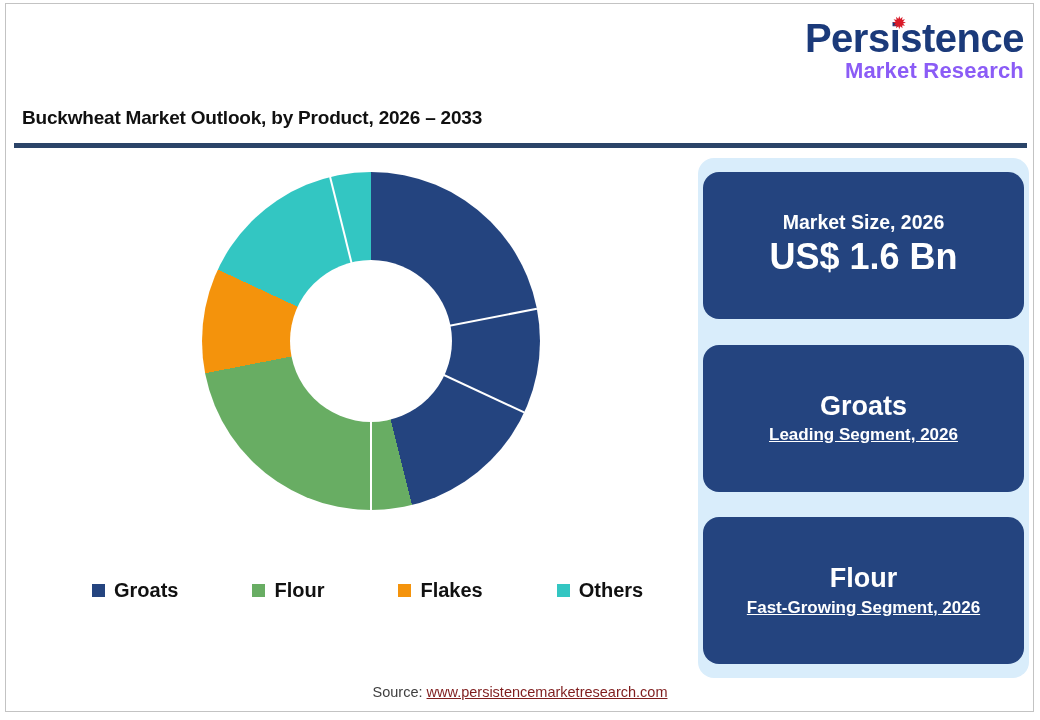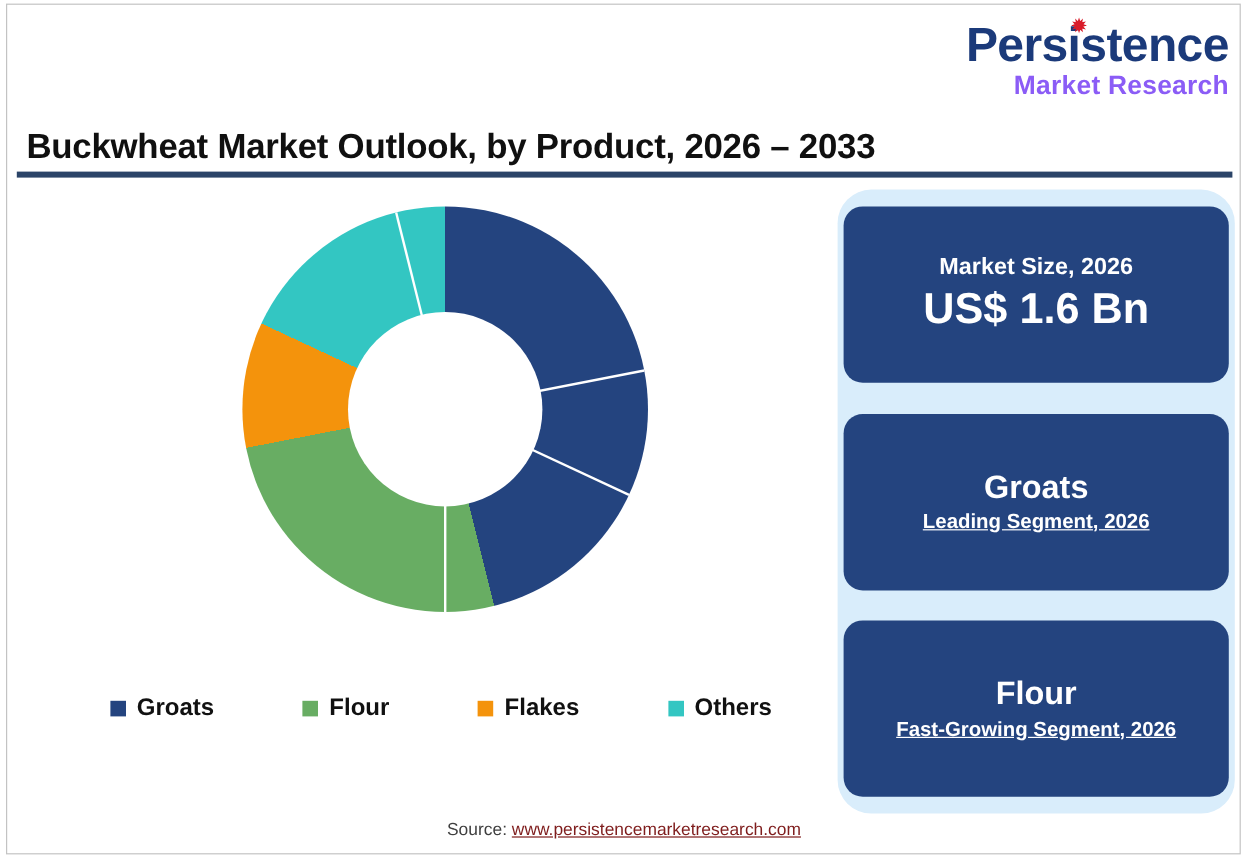--- a/index.html
+++ b/index.html
@@ -61,21 +61,21 @@
     color: #8b5cf6;
     letter-spacing: 0.2px;
     margin-top: 2px;
   }
 
   
   .title {
     position: absolute;
     left: 22px;
     top: 107px;
-    font-size: 29px;
+    font-size: 19px;
     font-weight: bold;
     color: #101010;
     letter-spacing: -0.2px;
     white-space: nowrap;
   }
   .title-rule {
     position: absolute;
     left: 14px;
     top: 143px;
     width: 1013px;
@@ -156,21 +156,21 @@
   }
 
   
   .side-panel {
     position: absolute;
     left: 698px;
     top: 158px;
     width: 331px;
     height: 520px;
     background: #d9edfb;
-    border-radius: 28px;
+    border-radius: 16px;
     box-sizing: border-box;
     padding: 14px 5px;
     display: flex;
     flex-direction: column;
     justify-content: space-between;
   }
   .card {
     background: #24447f;
     border-radius: 16px;
     color: #ffffff;

